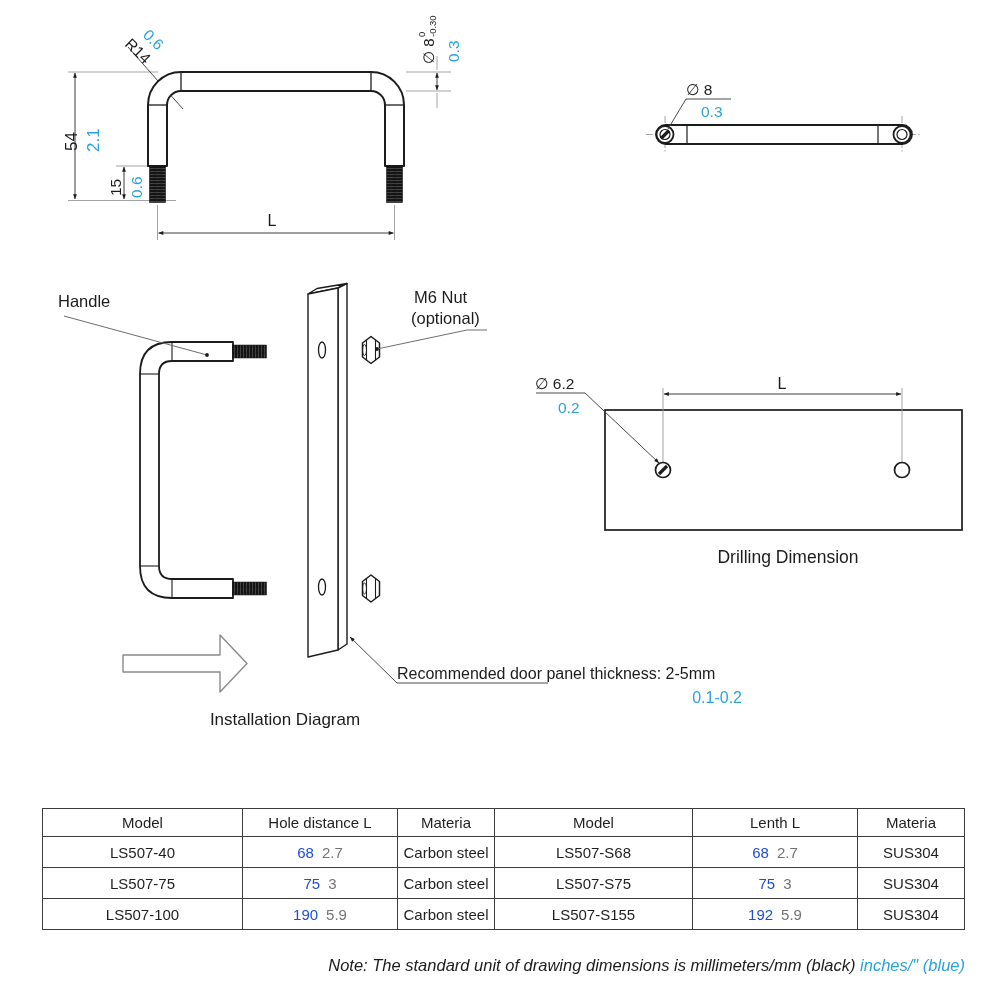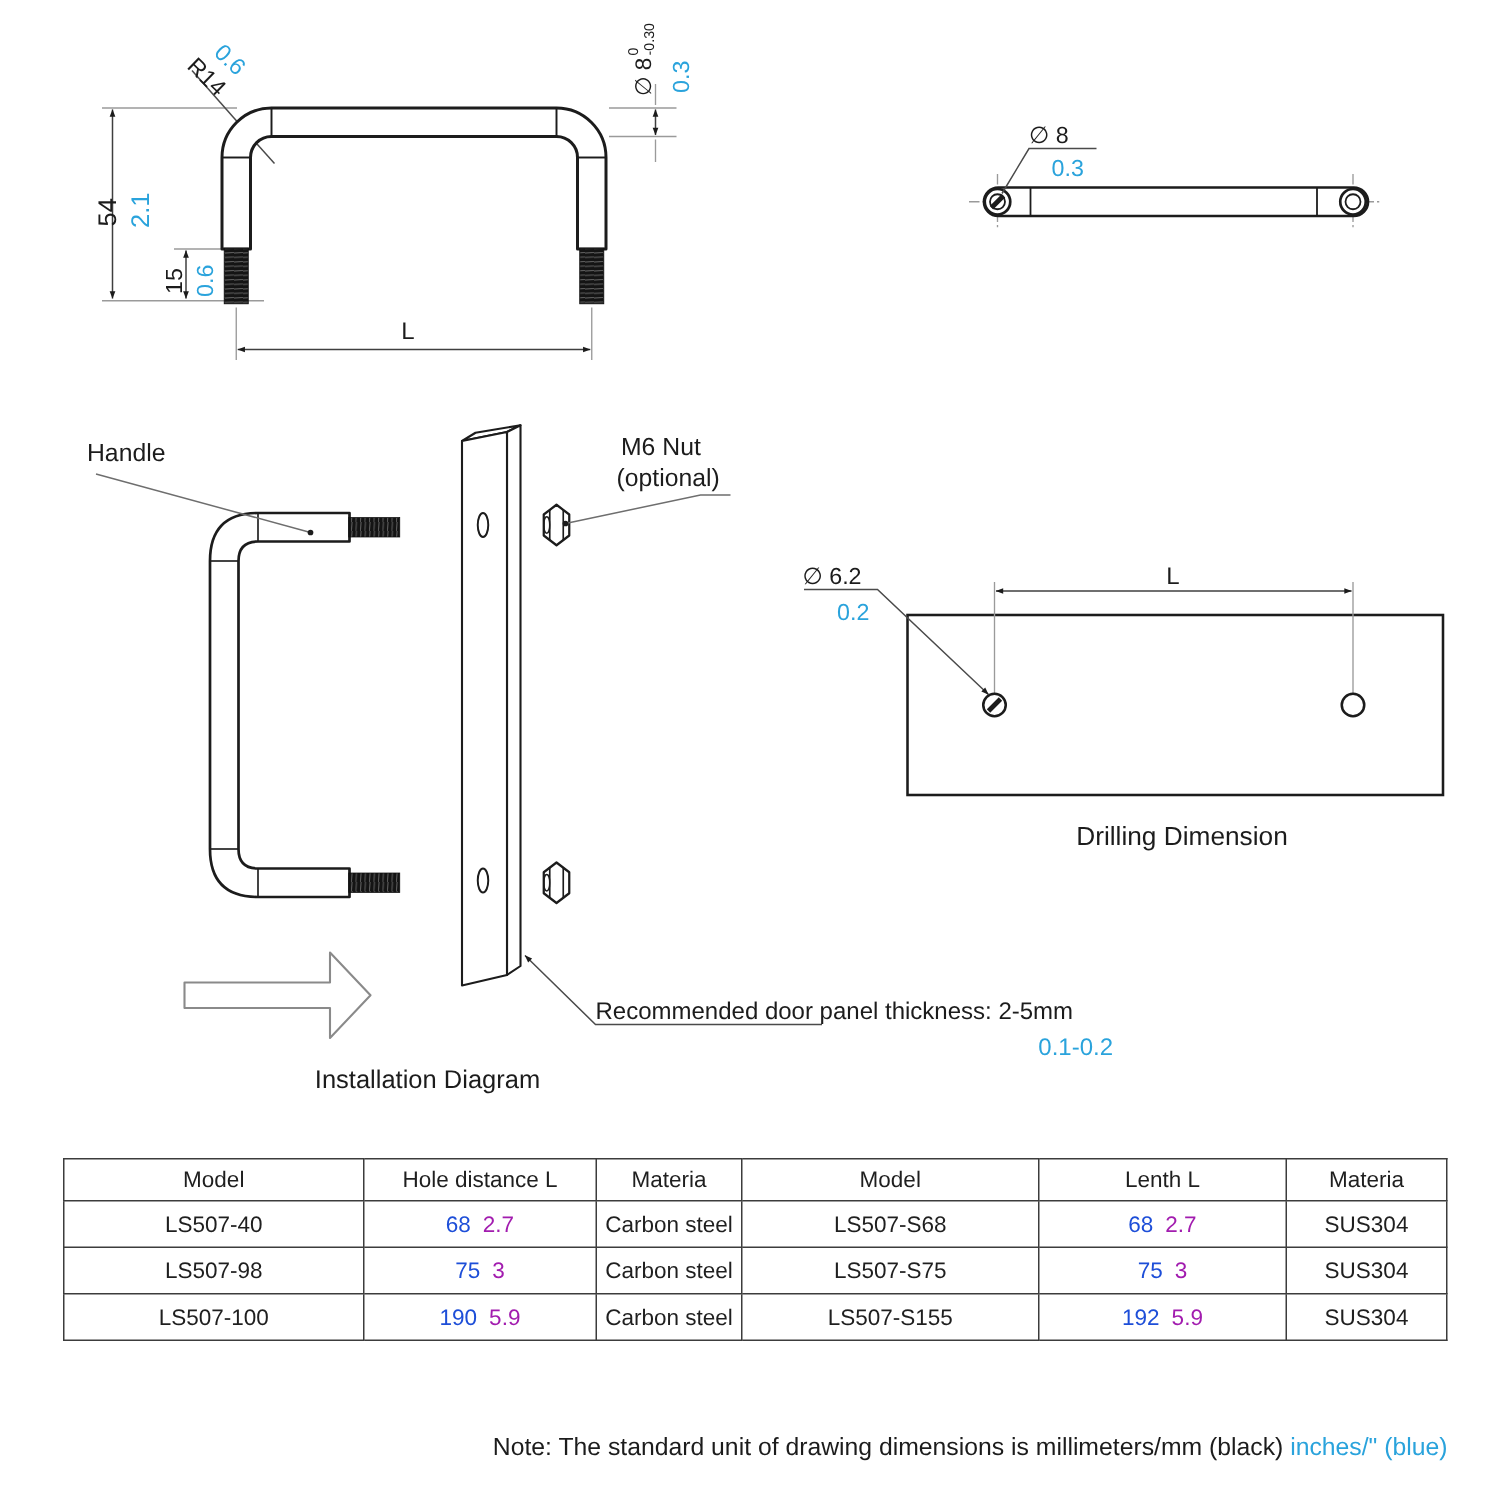--- a/index.html
+++ b/index.html
@@ -2,29 +2,29 @@
 <html><head>
 <meta charset="utf-8">
 <style>
   html,body{margin:0;padding:0;background:#fff;}
   body{width:1001px;height:1001px;position:relative;font-family:"Liberation Sans",sans-serif;overflow:hidden;}
   .page{position:absolute;inset:0;background:#ffffff;}
   svg text{font-family:"Liberation Sans",sans-serif;fill:#1c1c1c;}
   svg .blue{fill:#2aa3dc;}
 
   
-  .spec-table{position:absolute;left:42px;top:772px;width:922px;border-collapse:collapse;table-layout:fixed;
+  .spec-table{position:absolute;left:42px;top:808px;width:922px;border-collapse:collapse;table-layout:fixed;
     font-size:15px;color:#1f1f1f;}
   .spec-table th,.spec-table td{border:1px solid #3c3c3c;text-align:center;vertical-align:middle;
     padding:0;height:30px;font-weight:normal;white-space:nowrap;overflow:hidden;}
   .spec-table thead th{height:27px;}
-  .in-val{color:#a21caf;margin-left:8px;}
+  .in-val{color:#737373;margin-left:8px;}
   .mm-val{color:#1d4ed8;}
 
-  .note-line{position:absolute;top:956px;right:36px;font-size:16.5px;color:#1c1c1c;white-space:nowrap;}
+  .note-line{position:absolute;top:956px;right:36px;font-size:16.5px;color:#1c1c1c;white-space:nowrap;font-style:italic;}
   .note-line .blue-txt{color:#2aa3dc;}
 </style>
 </head>
 <body>
 
 <div class="page">
 
 <svg width="1001" height="1001" viewBox="0 0 1001 1001">
   <defs>
     <marker id="arw" viewBox="0 0 10 10" refX="9.6" refY="5" markerWidth="12" markerHeight="5" orient="auto-start-reverse">
@@ -204,21 +204,21 @@
   <tbody>
     <tr>
       <td>LS507-40</td>
       <td><span class="mm-val">68</span><span class="in-val">2.7</span></td>
       <td>Carbon steel</td>
       <td>LS507-S68</td>
       <td><span class="mm-val">68</span><span class="in-val">2.7</span></td>
       <td>SUS304</td>
     </tr>
     <tr>
-      <td>LS507-98</td>
+      <td>LS507-75</td>
       <td><span class="mm-val">75</span><span class="in-val">3</span></td>
       <td>Carbon steel</td>
       <td>LS507-S75</td>
       <td><span class="mm-val">75</span><span class="in-val">3</span></td>
       <td>SUS304</td>
     </tr>
     <tr>
       <td>LS507-100</td>
       <td><span class="mm-val">190</span><span class="in-val">5.9</span></td>
       <td>Carbon steel</td>

